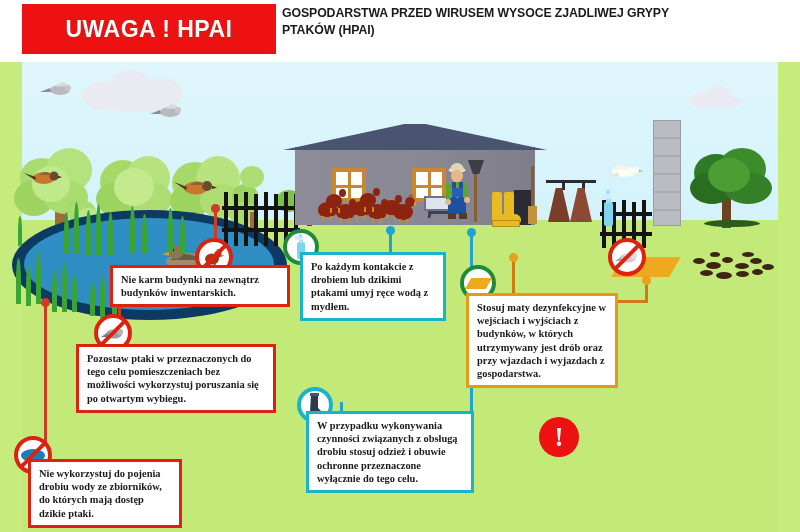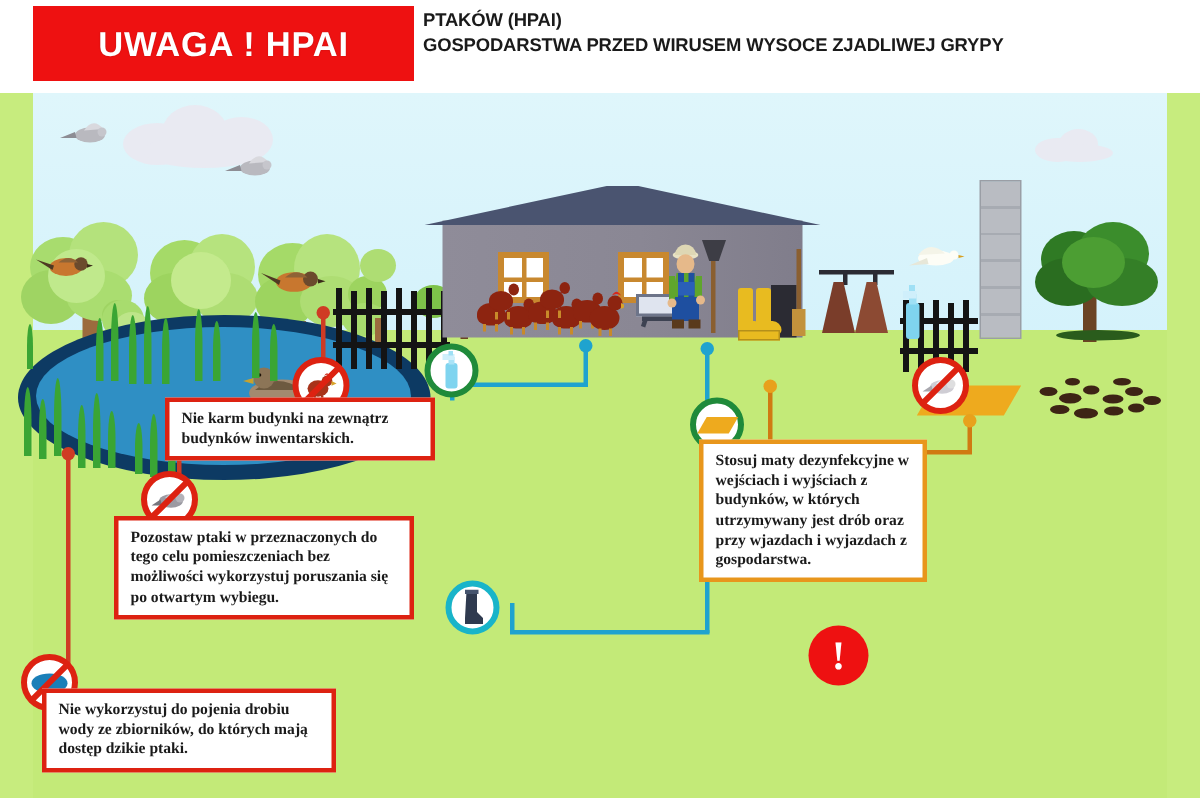--- a/index.html
+++ b/index.html
@@ -178,22 +178,22 @@
 </head>
 <body>
 
 <div id="poster">
 
   <div class="header">
     <div class="hdr-red">
       <span>UWAGA ! HPAI</span>
     </div>
     <div class="hdr-text">
+      <div>GOSPODARSTWA PRZED WIRUSEM WYSOCE ZJADLIWEJ GRYPY</div>
       <div>PTAKÓW (HPAI)</div>
-      <div>GOSPODARSTWA PRZED WIRUSEM WYSOCE ZJADLIWEJ GRYPY</div>
     </div>
   </div>
 
   <div class="scene">
     <div class="sky"></div>
     <div class="ground"></div>
     <div class="greenframe-l"></div>
     <div class="greenframe-r"></div>
 
     <div class="cloudgrp" style="left:82px; top:6px;">
@@ -502,20 +502,23 @@
   <div class="icon allow" style="left:283px; top:229px; width:36px; height:36px;">
     <div class="glyph">
       <svg width="16" height="26" viewBox="0 0 16 26">
         <rect x="4" y="8" width="8" height="17" rx="2" fill="#7fd4ef"></rect>
         <rect x="6" y="4" width="4" height="5" fill="#a9e3f7"></rect>
         <path d="M2 2 h8 v4 h-8 z" fill="#cfeffb"></path>
         <rect x="6" y="0" width="3" height="3" fill="#9fe0f5"></rect>
       </svg>
     </div>
   </div>
+  <div class="callout cyan" style="left:300px; top:252px; width:146px;">
+    <span>Po każdym kontakcie z drobiem lub dzikimi ptakami umyj ręce wodą z mydłem.</span>
+  </div>
 
   <div class="icon prohibit" style="left:94px; top:314px; width:38px; height:38px;">
     <div class="glyph">
       <svg width="24" height="16" viewBox="0 0 24 16">
         <ellipse cx="13" cy="9" rx="8" ry="4.5" fill="#9b9aa2"></ellipse>
         <path d="M6 8 L0 12 L7 12 Z" fill="#76757d"></path>
         <path d="M9 7 Q14 1 19 7 Z" fill="#c4c3ca"></path>
         <circle cx="19" cy="7" r="3" fill="#b3b2b9"></circle>
       </svg>
     </div>
@@ -547,28 +550,31 @@
   </div>
 
   <div class="icon cyanring" style="left:297px; top:387px; width:36px; height:36px;">
     <div class="glyph">
       <svg width="18" height="24" viewBox="0 0 18 24">
         <path d="M5 1 h7 v14 l4 4 v4 h-12 v-4 z" fill="#2f3a4f"></path>
         <rect x="4" y="0" width="9" height="3" fill="#46546e"></rect>
       </svg>
     </div>
   </div>
+  <div class="callout cyan" style="left:306px; top:411px; width:168px;">
+    <span>W przypadku wykonywania czynności związanych z obsługą drobiu stosuj odzież i obuwie ochronne przeznaczone wyłącznie do tego celu.</span>
+  </div>
 
   <div class="icon prohibit" style="left:14px; top:436px; width:38px; height:38px;">
     <div class="glyph">
       <div style="width:24px;height:13px;background:#1a7fb8;border-radius:50%;"></div>
     </div>
     <div class="slash"></div>
   </div>
-  <div class="callout red" style="left:28px; top:459px; width:196px;">
+  <div class="callout red" style="left:28px; top:459px; width:154px;">
     <span>Nie wykorzystuj do pojenia drobiu wody ze zbiorników, do których mają dostęp dzikie ptaki.</span>
   </div>
 
   <div class="bang" style="left:539px; top:417px;">
     <span>!</span>
   </div>
 
 </div>
 
 </body></html>

